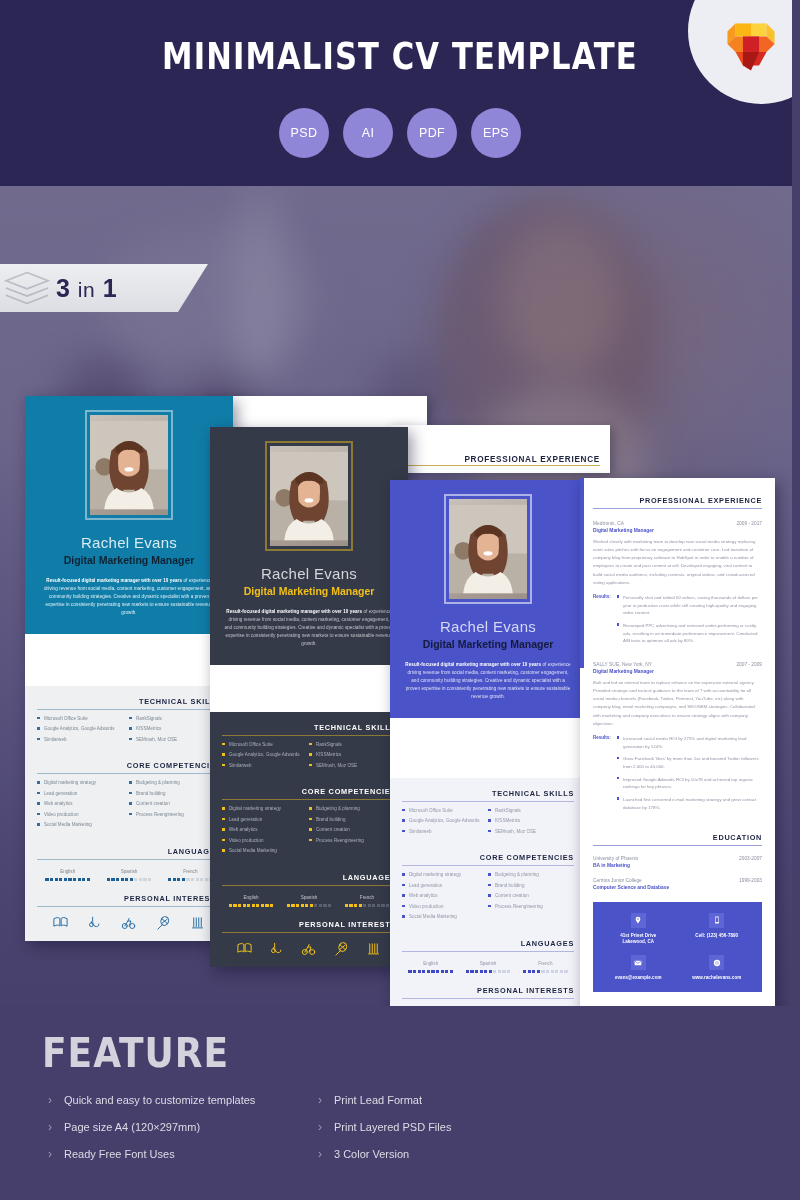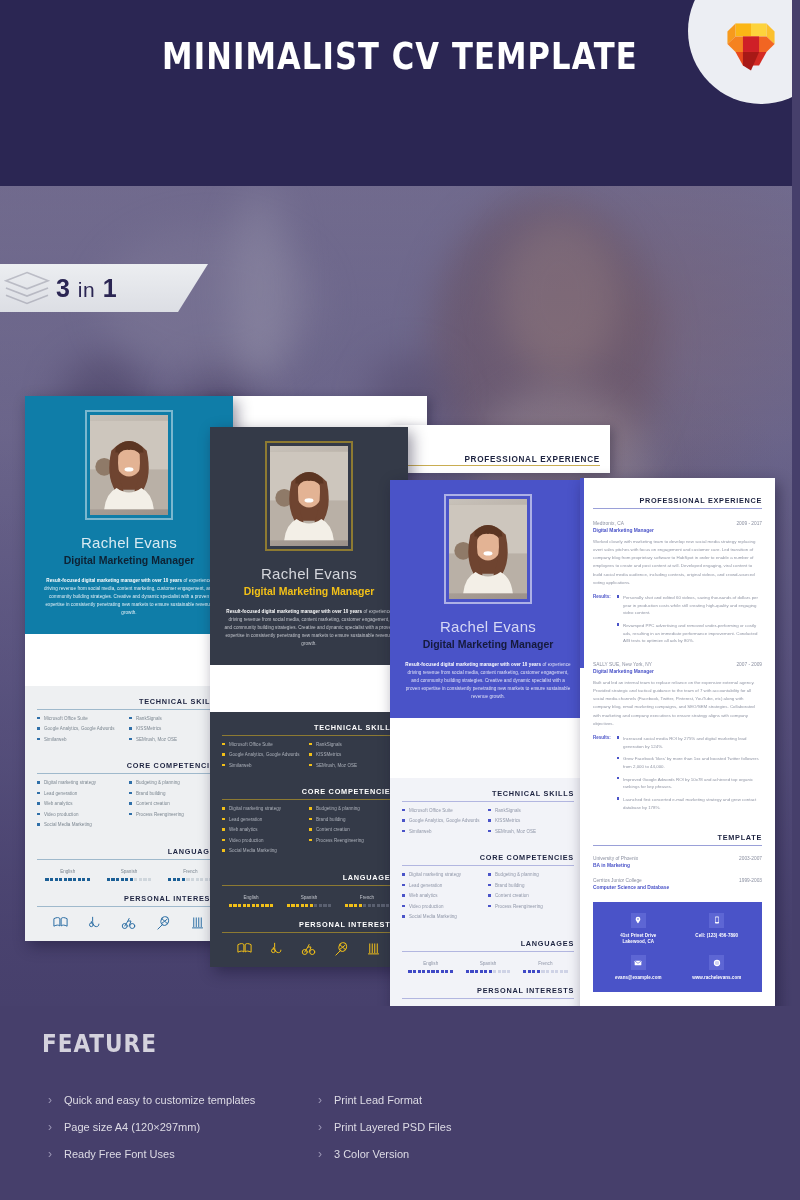--- a/index.html
+++ b/index.html
@@ -217,39 +217,45 @@
   .c-ico {
     width:15px; height:15px; margin:0 auto 5px; background:#5d66d4;
     display:flex; align-items:center; justify-content:center;
   }
   .c-ico svg { width:8px; height:8px; }
   .c-txt { font-size:4.5px; color:#ffffff; line-height:1.5; font-weight:bold; letter-spacing:.05px; }
 
   
   .feature { position:absolute; left:0; top:1006px; width:800px; height:194px; background:#463f6b; }
   .feature-title {
-    position:absolute; left:42px; top:24px; color:#d4d2dd; font-size:24px;
+    position:absolute; left:42px; top:24px; color:#d4d2dd; font-size:40px;
     font-weight:bold; letter-spacing:1px;
     font-family:"DejaVu Sans Condensed","Liberation Sans Narrow","Liberation Sans",sans-serif;
   }
   .feat-cols { position:absolute; left:48px; top:88px; width:700px; display:flex; }
   .feat-col { width:270px; }
   .feat-item {
     color:#dedce6; font-size:11px; margin-bottom:15px; position:relative; padding-left:16px;
   }
   .feat-item:before { content:"\203A"; position:absolute; left:0; top:-1px; color:#9b96b5; font-size:12px; }
 </style>
 </head>
 <body>
 
 <div class="stage">
 
   <div class="hero">
     <div class="hero-title">MINIMALIST CV TEMPLATE</div>
 
+    <div class="badges">
+      <div class="badge">PSD</div>
+      <div class="badge">AI</div>
+      <div class="badge">PDF</div>
+      <div class="badge">EPS</div>
+    </div>
 
     <div class="logo-circle"></div>
     <svg class="logo-mark" viewBox="0 0 100 100">
       <polygon points="25,12 50,12 50,33 25,33" fill="#fbb615"></polygon>
       <polygon points="50,12 75,12 75,33 50,33" fill="#fdd33c"></polygon>
       <polygon points="12,25 25,12 25,33 12,45" fill="#f79a1d"></polygon>
       <polygon points="75,12 88,25 88,45 75,33" fill="#fbc02d"></polygon>
       <polygon points="12,45 25,33 50,33 50,58 25,58" fill="#f58220"></polygon>
       <polygon points="50,33 75,33 88,45 75,58 50,58" fill="#f26522"></polygon>
       <polygon points="37,33 63,33 63,58 37,58" fill="#cf2027"></polygon>
@@ -763,21 +769,21 @@
           <ul>
             <li>Increased social media ROI by 275% and digital marketing lead generation by 124%.</li>
             <li>Grew Facebook 'likes' by more than 1xx and boosted Twitter followers from 2,000 to 44,000.</li>
             <li>Improved Google Adwords ROI by 10x78 and achieved top organic rankings for key phrases.</li>
             <li>Launched first concerted e-mail marketing strategy and grew contact database by 178%.</li>
           </ul>
         </div>
       </div>
 
       <div style="margin-top:16px">
-        <div class="p-sec-title">TEMPLATE</div>
+        <div class="p-sec-title">EDUCATION</div>
         <div class="p-rule"></div>
         <div class="edu-row">
           <div>
             <div class="edu-school">University of Phoenix</div>
             <div class="edu-deg">BA in Marketing</div>
           </div>
           <div class="edu-date">2003-2007</div>
         </div>
         <div class="edu-row">
           <div>

